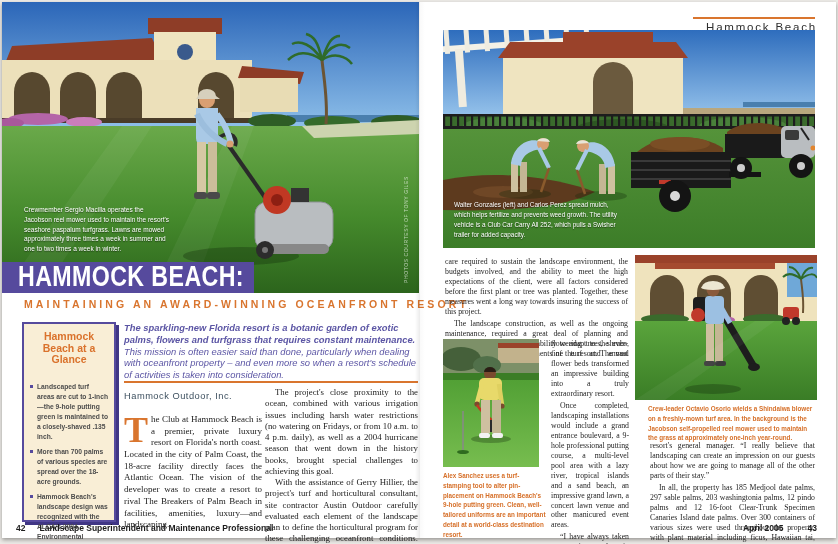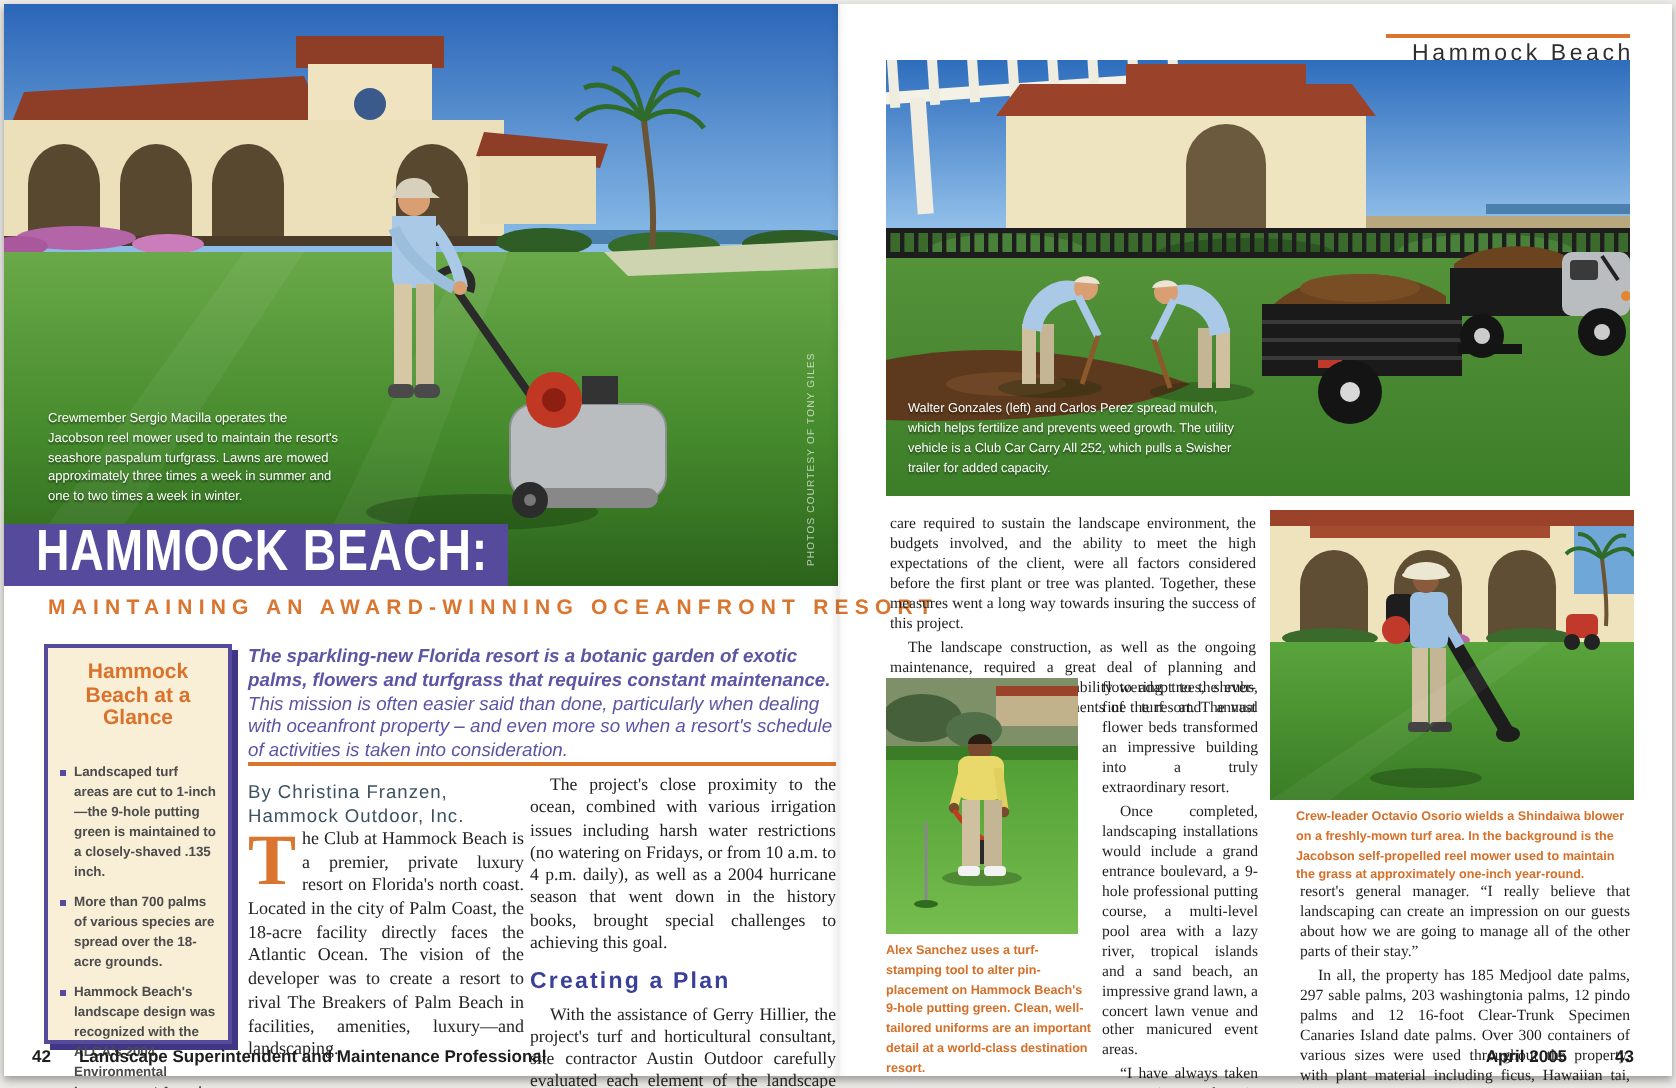--- a/index.html
+++ b/index.html
@@ -156,31 +156,29 @@
         <li>Hammock Beach's landscape design was recognized with the ALCA's 2004 Environmental Improvement Award in the Commercial Landscape Contracting category.</li>
       </ul>
     </div>
 
     <div class="abs intro">
       <b>The sparkling-new Florida resort is a botanic garden of exotic palms, flowers and turfgrass that requires constant maintenance.</b><span> This mission is often easier said than done, particularly when dealing with oceanfront property – and even more so when a resort's schedule of activities is taken into consideration.</span>
     </div>
     <div class="abs intro-rule"></div>
 
     <div class="abs byline">
-      <div>By Christina Franzen,</div>
       <div>Hammock Outdoor, Inc.</div>
     </div>
 
     <div class="abs col1">
       <span class="dropcap">T</span><span>he Club at Hammock Beach is a premier, private luxury resort on Florida's north coast. Located in the city of Palm Coast, the 18-acre facility directly faces the Atlantic Ocean. The vision of the developer was to create a resort to rival The Breakers of Palm Beach in facilities, amenities, luxury—and landscaping.</span>
     </div>
 
     <div class="abs col2">
       <p>The project's close proximity to the ocean, combined with various irrigation issues including harsh water restrictions (no watering on Fridays, or from 10 a.m. to 4 p.m. daily), as well as a 2004 hurricane season that went down in the history books, brought special challenges to achieving this goal.</p>
-      <div class="crossheadL">Creating a Plan</div>
       <p>With the assistance of Gerry Hillier, the project's turf and horticultural consultant, site contractor Austin Outdoor carefully evaluated each element of the landscape plan to define the horticultural program for these challenging oceanfront conditions. Moreover, the level of</p>
     </div>
 
     <div class="abs footerL">
       <span>42</span>
       <span>Landscape Superintendent and Maintenance Professional</span>
     </div>
 
     <div class="abs head-rule"></div>
     <div class="abs running-head">Hammock Beach</div>

